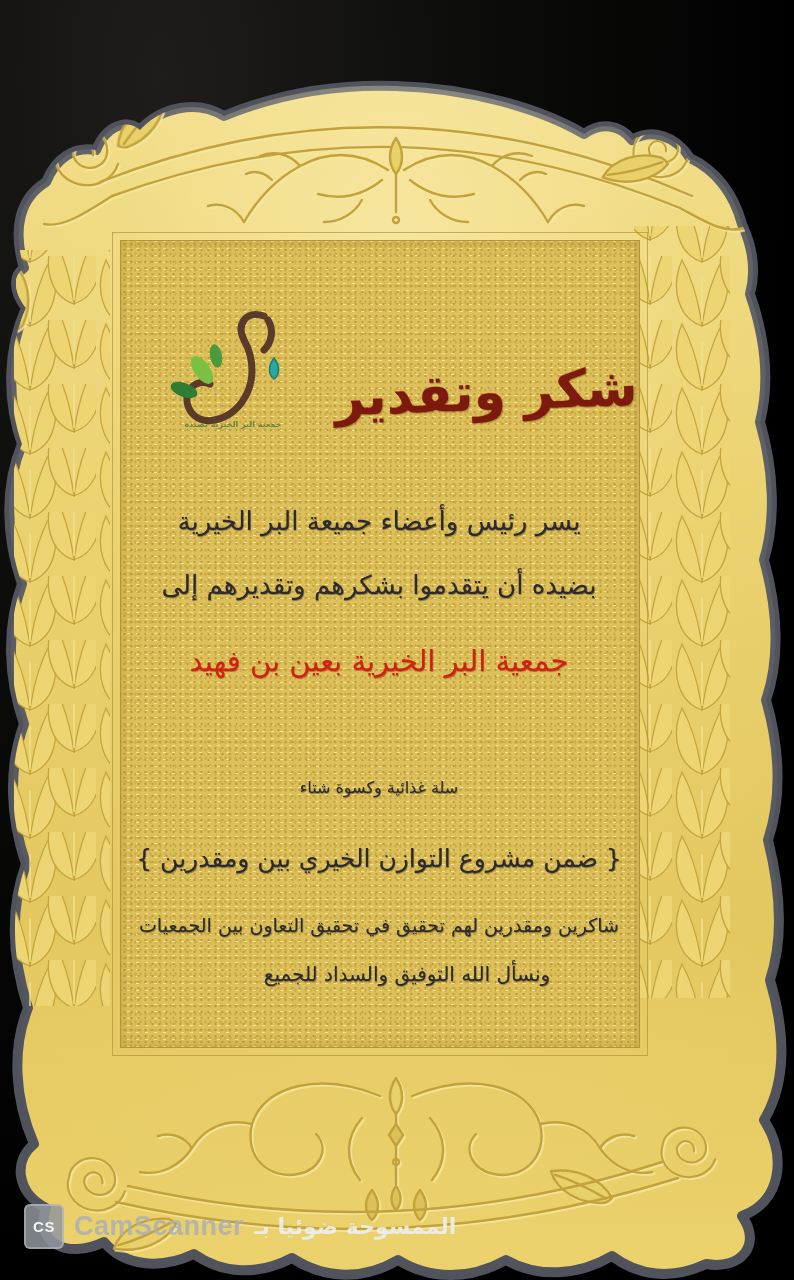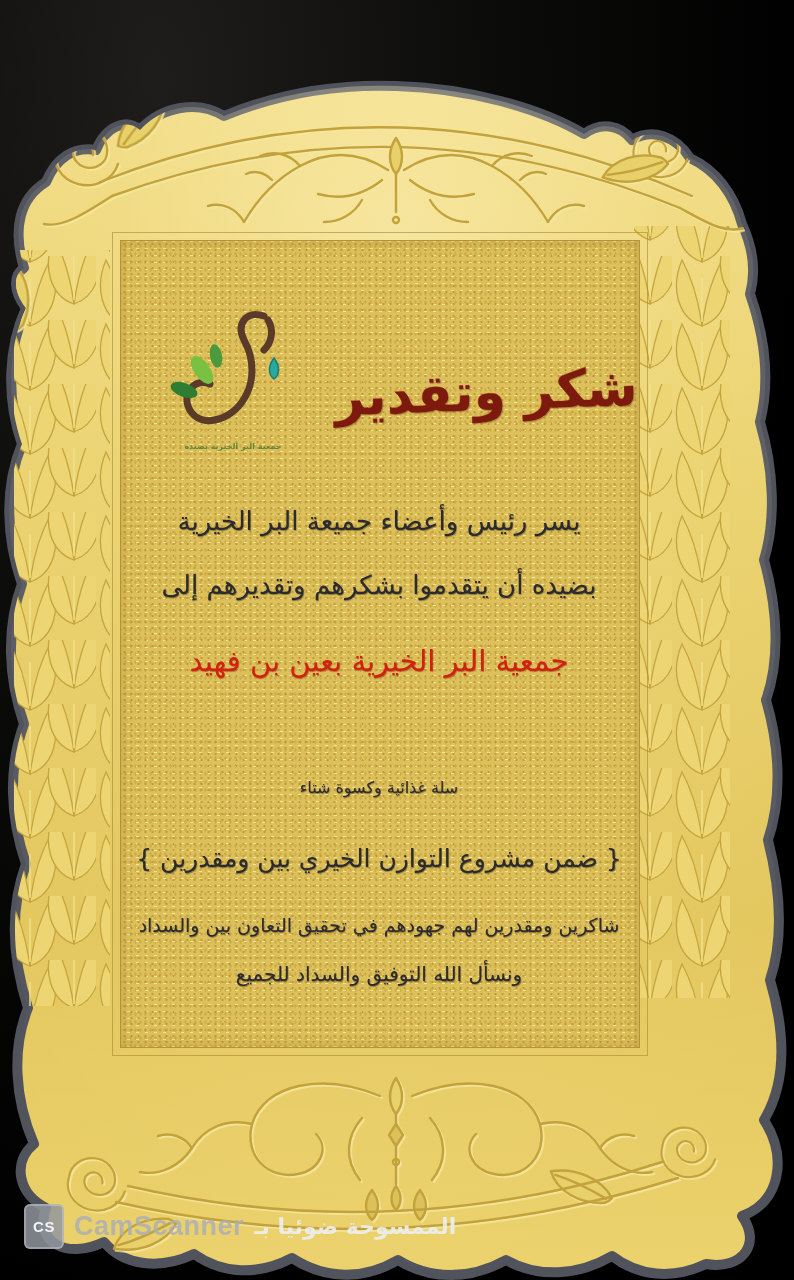--- a/index.html
+++ b/index.html
@@ -26,21 +26,21 @@
   }
   .panel::before{
     content:"";position:absolute;left:-9px;top:-9px;right:-9px;bottom:-9px;
     border:1px solid rgba(166,136,48,.6);
   }
 
   
   .logo{position:absolute;left:158px;top:306px;width:164px;height:168px;}
   .logo svg{display:block;}
   .logo-caption{
-    position:absolute;left:0;top:136px;width:150px;text-align:center;
+    position:absolute;left:0;top:114px;width:150px;text-align:center;
     font-size:8px;color:#4f7d3c;letter-spacing:.4px;opacity:.85;
     filter:blur(.35px);direction:rtl;font-weight:bold;
   }
 
   
   .title{
     position:absolute;left:330px;top:324px;width:312px;height:136px;
     display:flex;align-items:center;justify-content:center;
     font-size:52px;font-weight:bold;color:#7d1a0e;direction:rtl;
     transform:rotate(-2deg);
@@ -53,21 +53,21 @@
     color:#2a2a31;font-weight:normal;white-space:nowrap;
     text-shadow:.6px .8px .8px rgba(60,45,10,.45);
   }
   .l-intro1{top:506px;font-size:26px;}
   .l-intro2{top:570px;font-size:26px;}
   .l-recipient{top:644px;font-size:29px;color:#d2210f;text-shadow:.6px .8px .8px rgba(120,25,8,.4);}
   .l-body1{top:728px;font-size:24px;}
   .l-body2{top:778px;font-size:16px;}
   .l-project{top:844px;font-size:25px;}
   .l-thanks{top:914px;font-size:19px;}
-  .l-closing{top:962px;font-size:20px;}
+  .l-closing{top:962px;font-size:20px;padding-left:28px;}
 
   
   .watermark{
     position:absolute;left:24px;top:1206px;height:40px;
     display:flex;align-items:center;gap:10px;
   }
   .cs-icon{
     width:40px;height:45px;border-radius:6px;background:rgba(146,151,158,.85);
     display:flex;align-items:center;justify-content:center;
     color:#f2f4f6;font-weight:bold;font-size:15px;
@@ -227,21 +227,21 @@
     <div class="logo-caption">جمعية البر الخيرية بضيده</div>
   </div>
 
   <div class="title">شكر وتقدير</div>
 
   <div class="line l-intro1">يسر رئيس وأعضاء جميعة البر الخيرية</div>
   <div class="line l-recipient">جمعية البر الخيرية بعين بن فهيد</div>
   <div class="line l-intro2">بضيده أن يتقدموا بشكرهم وتقديرهم إلى</div>
   <div class="line l-body2">سلة غذائية وكسوة شتاء</div>
   <div class="line l-project">{ ضمن مشروع التوازن الخيري بين ومقدرين }</div>
-  <div class="line l-thanks">شاكرين ومقدرين لهم جهودهم في تحقيق التعاون بين والسداد</div>
+  <div class="line l-thanks">شاكرين ومقدرين لهم تحقيق في تحقيق التعاون بين الجمعيات</div>
   <div class="line l-closing">ونسأل الله التوفيق والسداد للجميع</div>
 
   <div class="watermark">
     <div class="cs-icon">
       <span>CS</span>
     </div>
     <div class="cs-brand">CamScanner</div>
     <div class="cs-arabic">الممسوحة ضوئيا بـ</div>
   </div>
 

